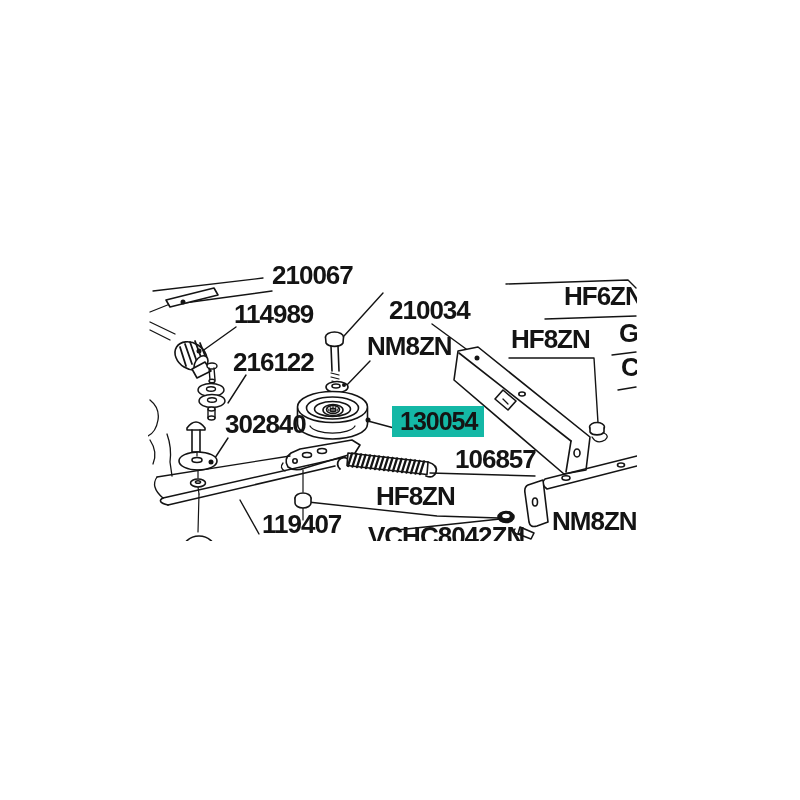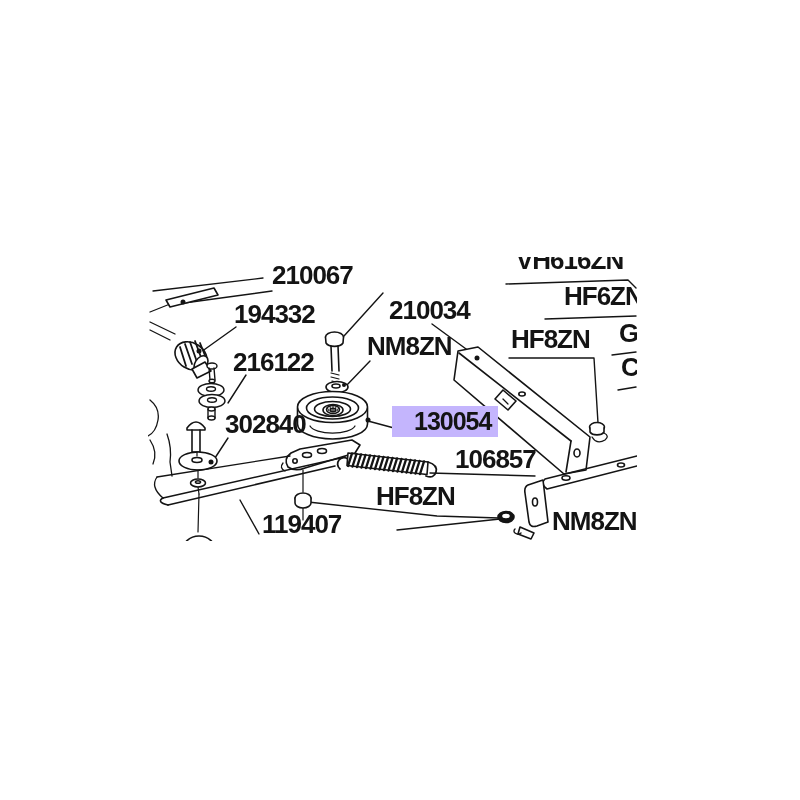--- a/index.html
+++ b/index.html
@@ -10,22 +10,22 @@
     position:absolute;
     font-family:"Liberation Sans",sans-serif;
     font-weight:700;
     font-size:26px;
     line-height:26px;
     letter-spacing:-1px;
     color:#141414;
     white-space:nowrap;
   }
   .hl{
-    background:#c4b5fd;
-    padding:2px 7px 3px 22px;
+    background:#14b8a6;
+    padding:2px 7px 3px 8px;
     font-size:25px;
     line-height:26px;
   }
 </style>
 </head>
 <body>
 
 <div class="canvas">
   <div class="diagram">
 
@@ -184,29 +184,29 @@
       </g>
 
       <g stroke-width="1.3">
         <path d="M150,400 Q160,408 158,420 Q156,432 148,436"></path>
         <path d="M150,440 Q158,452 153,464"></path>
         <path d="M167,434 Q172,448 170,462 L172,476"></path>
       </g>
     </svg>
 
     <div class="lbl" style="left:124px;top:5px">210067</div>
-    <div class="lbl" style="left:368px;top:-10px">VH616ZN</div>
     <div class="lbl" style="left:416px;top:26px">HF6ZN</div>
     <div class="lbl" style="left:241px;top:40px">210034</div>
-    <div class="lbl" style="left:86px;top:44px">194332</div>
+    <div class="lbl" style="left:86px;top:44px">114989</div>
     <div class="lbl" style="left:219px;top:76px">NM8ZN</div>
     <div class="lbl" style="left:363px;top:69px">HF8ZN</div>
     <div class="lbl" style="left:471px;top:63px">G</div>
     <div class="lbl" style="left:85px;top:92px">216122</div>
     <div class="lbl" style="left:473px;top:97px">C</div>
     <div class="lbl hl" style="left:244px;top:149px">130054</div>
     <div class="lbl" style="left:77px;top:154px">302840</div>
     <div class="lbl" style="left:307px;top:189px">106857</div>
     <div class="lbl" style="left:228px;top:226px">HF8ZN</div>
     <div class="lbl" style="left:404px;top:251px">NM8ZN</div>
     <div class="lbl" style="left:114px;top:254px">119407</div>
+    <div class="lbl" style="left:220px;top:266px">VCHC8042ZN</div>
   </div>
 </div>
 
 </body></html>

